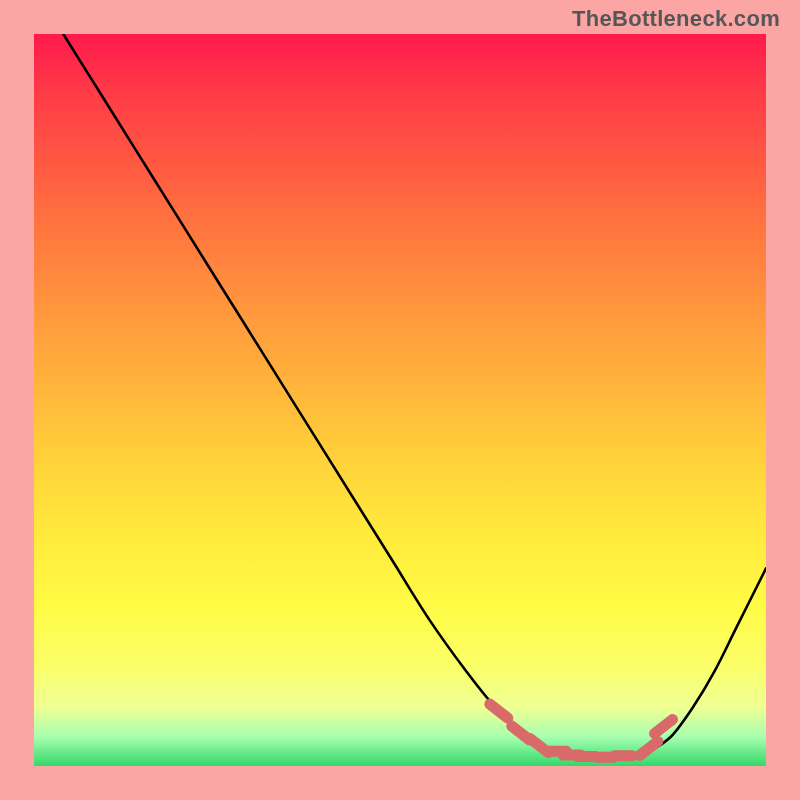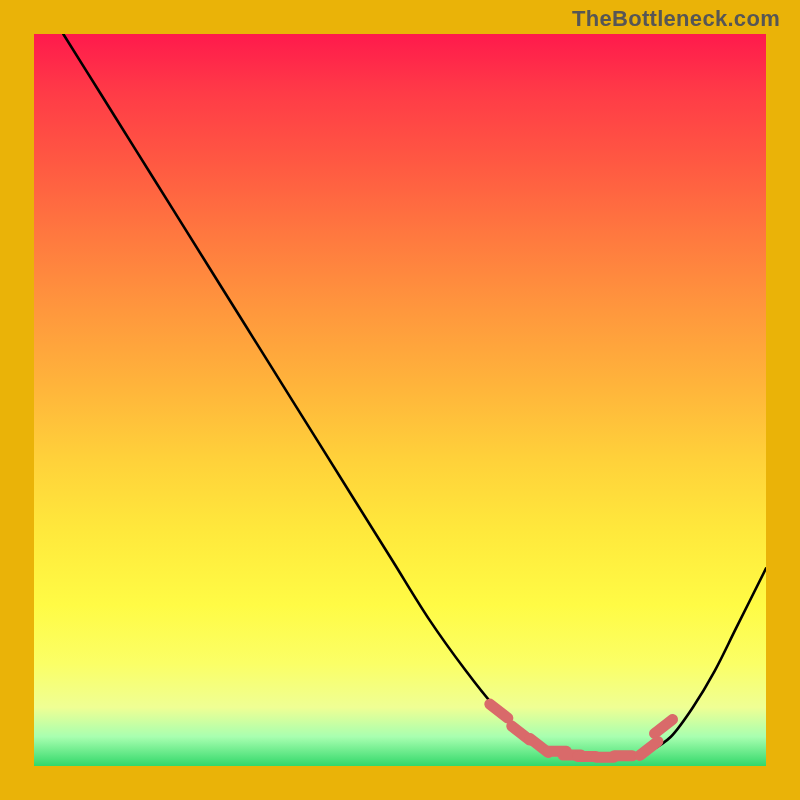--- a/index.html
+++ b/index.html
@@ -1,21 +1,21 @@
 <!DOCTYPE html>
 <html><head>
 <meta charset="utf-8">
 <style>
   * { margin: 0; padding: 0; box-sizing: border-box; }
   html, body { width: 800px; height: 800px; overflow: hidden; background: #000; }
   .frame {
     position: relative;
     width: 800px;
     height: 800px;
-    background: #eab308;
+    background: #fca5a5;
     padding-left: 43px;
   }
   .attribution {
     position: absolute;
     top: 6px;
     right: 20px;
     font-family: Arial, Helvetica, sans-serif;
     font-size: 22px;
     font-weight: bold;
     color: #565656;

